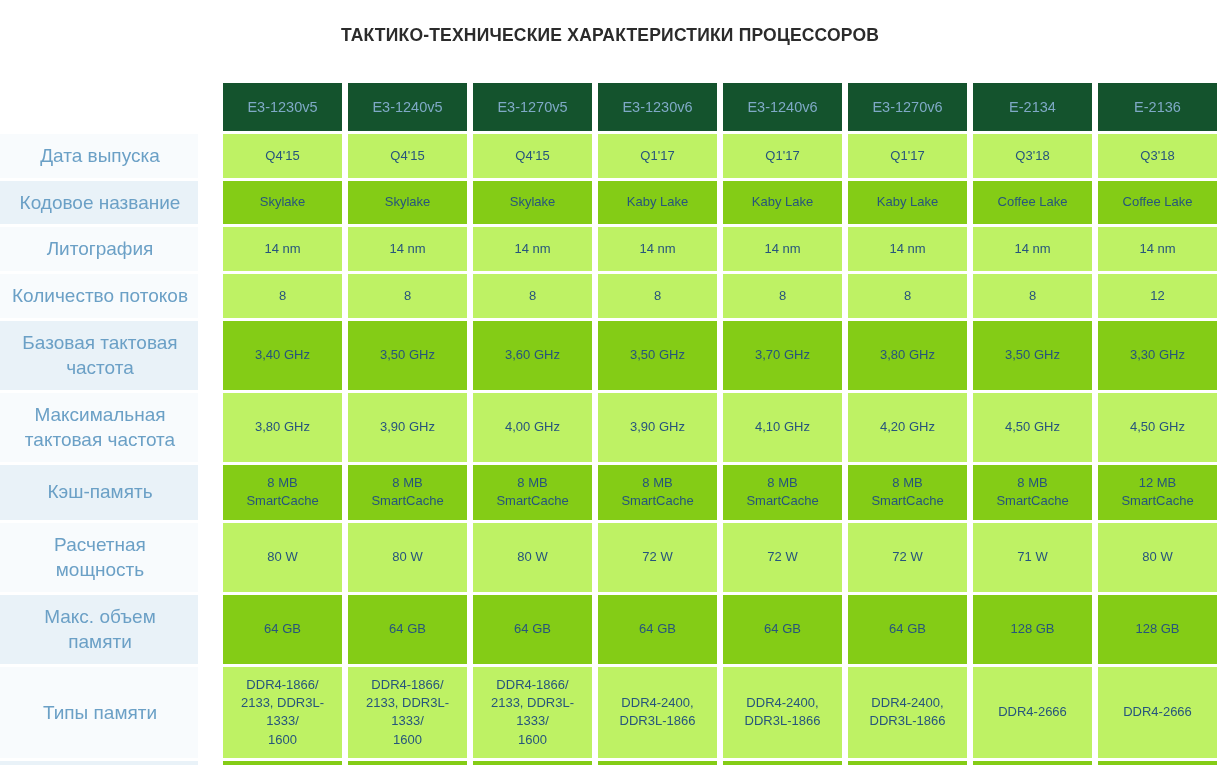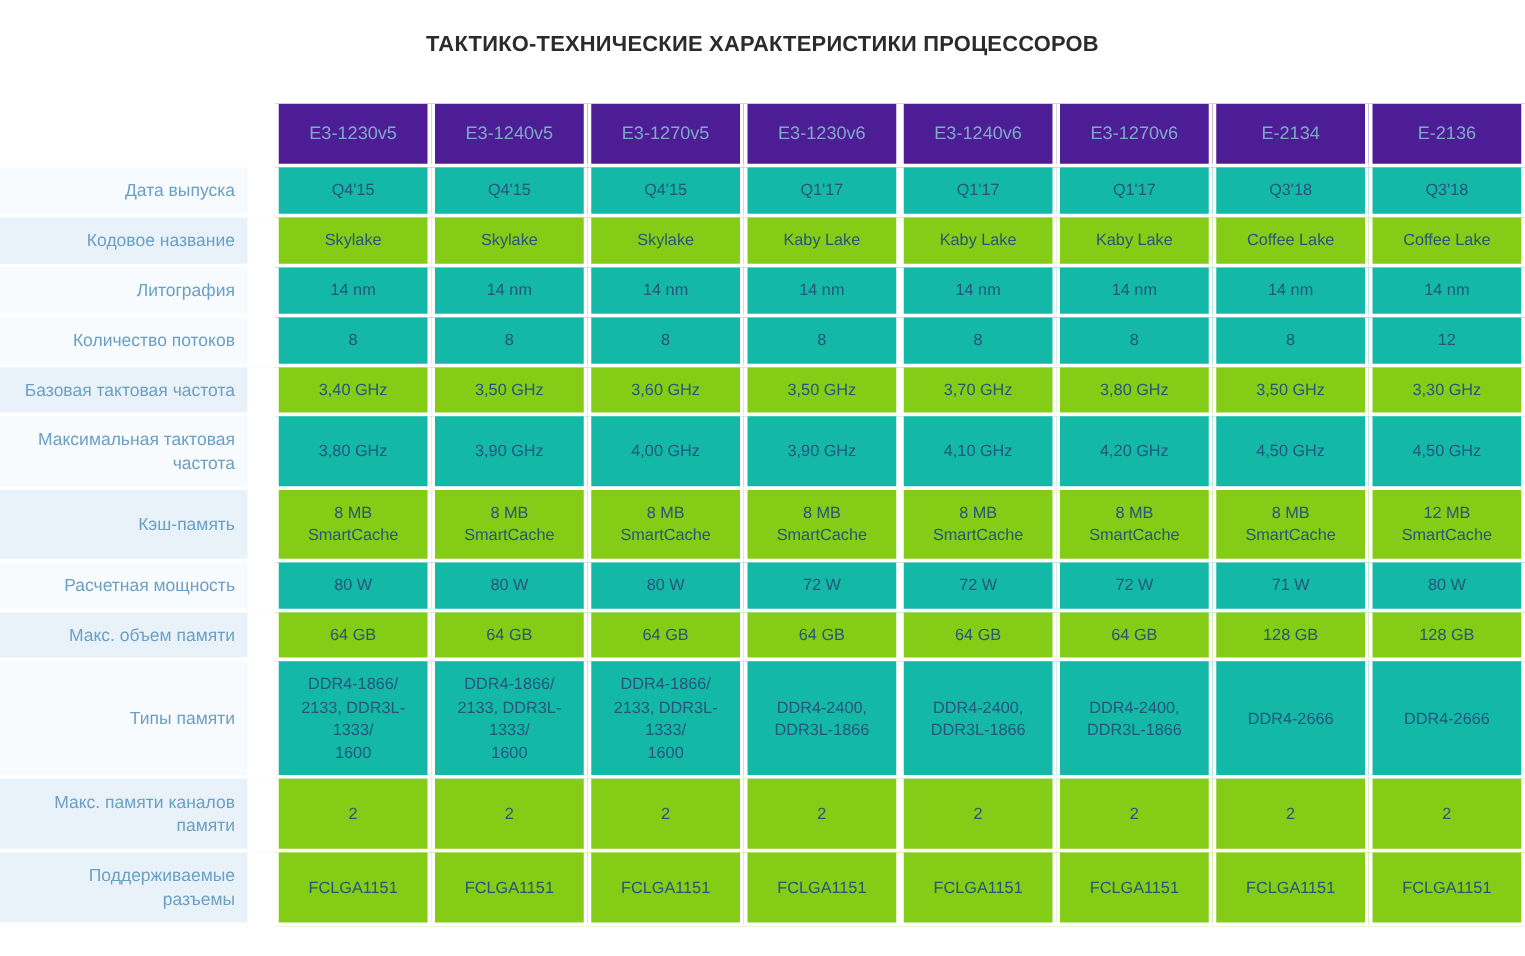--- a/index.html
+++ b/index.html
@@ -26,37 +26,37 @@
     border-collapse:separate;
     border-spacing:0;
     table-layout:fixed;
   }
   table.spec col.lab{width:220px;}
   table.spec col.dat{width:125px;}
 
   
   thead th.corner{background:transparent;border:0;}
   thead th.colhead{
-    background:#4c1d95;
+    background:#14532d;
     color:#7fa9c6;
     font-size:14.5px;
     font-weight:normal;
     text-align:center;
     height:46px;
     vertical-align:middle;
     border-left:3px solid #ffffff;
     border-right:3px solid #ffffff;
     border-bottom:3px solid #ffffff;
   }
 
   
   td.lab{
     color:#6ba0c6;
-    font-size:14px;
-    text-align:right;
+    font-size:19px;
+    text-align:center;
     padding:9px 10px 9px 12px;
     line-height:1.35;
     vertical-align:middle;
     border-bottom:3px solid #ffffff;
     border-right:22px solid #ffffff;
   }
   tr.odd td.lab{background:#f8fbfd;}
   tr.even td.lab{background:#e9f2f8;}
 
   
@@ -64,21 +64,21 @@
     color:#27557c;
     font-size:13px;
     text-align:center;
     vertical-align:middle;
     padding:9px 4px;
     line-height:1.4;
     border-left:3px solid #ffffff;
     border-right:3px solid #ffffff;
     border-bottom:3px solid #ffffff;
   }
-  tr.odd td.dat{background:#14b8a6;}
+  tr.odd td.dat{background:#bef264;}
   tr.even td.dat{background:#84cc16;}
 
   td.dat .ln{display:block;}
 </style>
 </head>
 <body>
 
 <div id="page">
 
   <div class="title">ТАКТИКО-ТЕХНИЧЕСКИЕ ХАРАКТЕРИСТИКИ ПРОЦЕССОРОВ</div>

